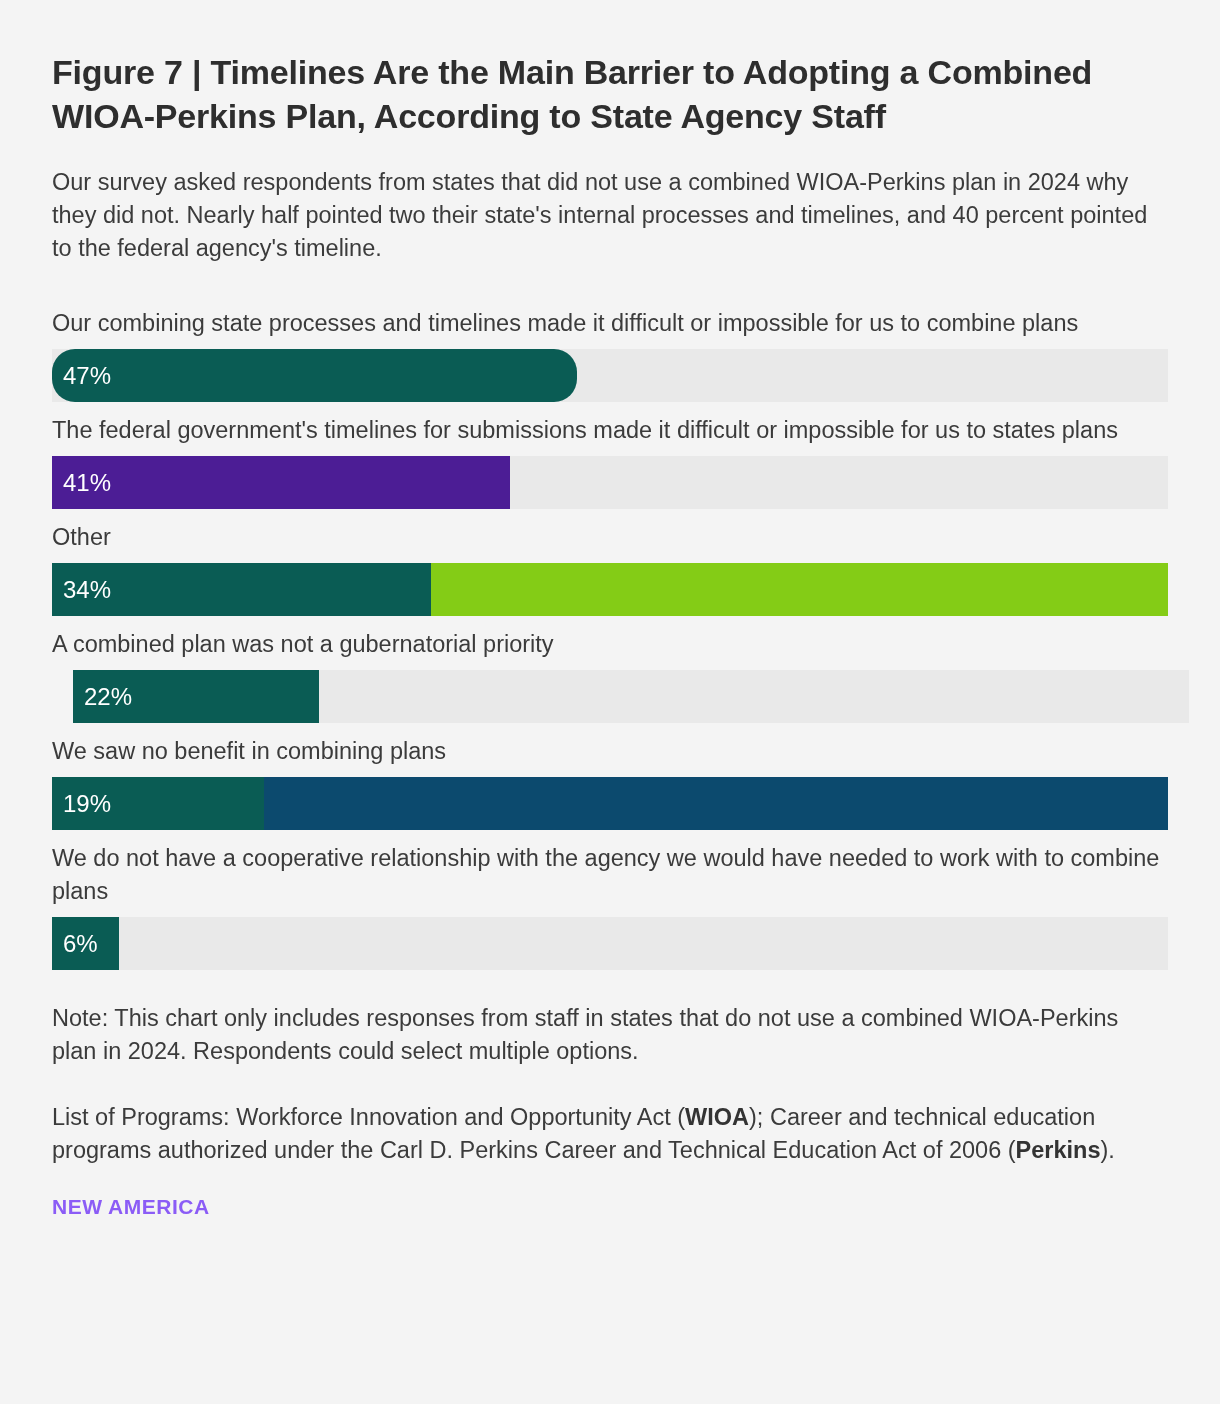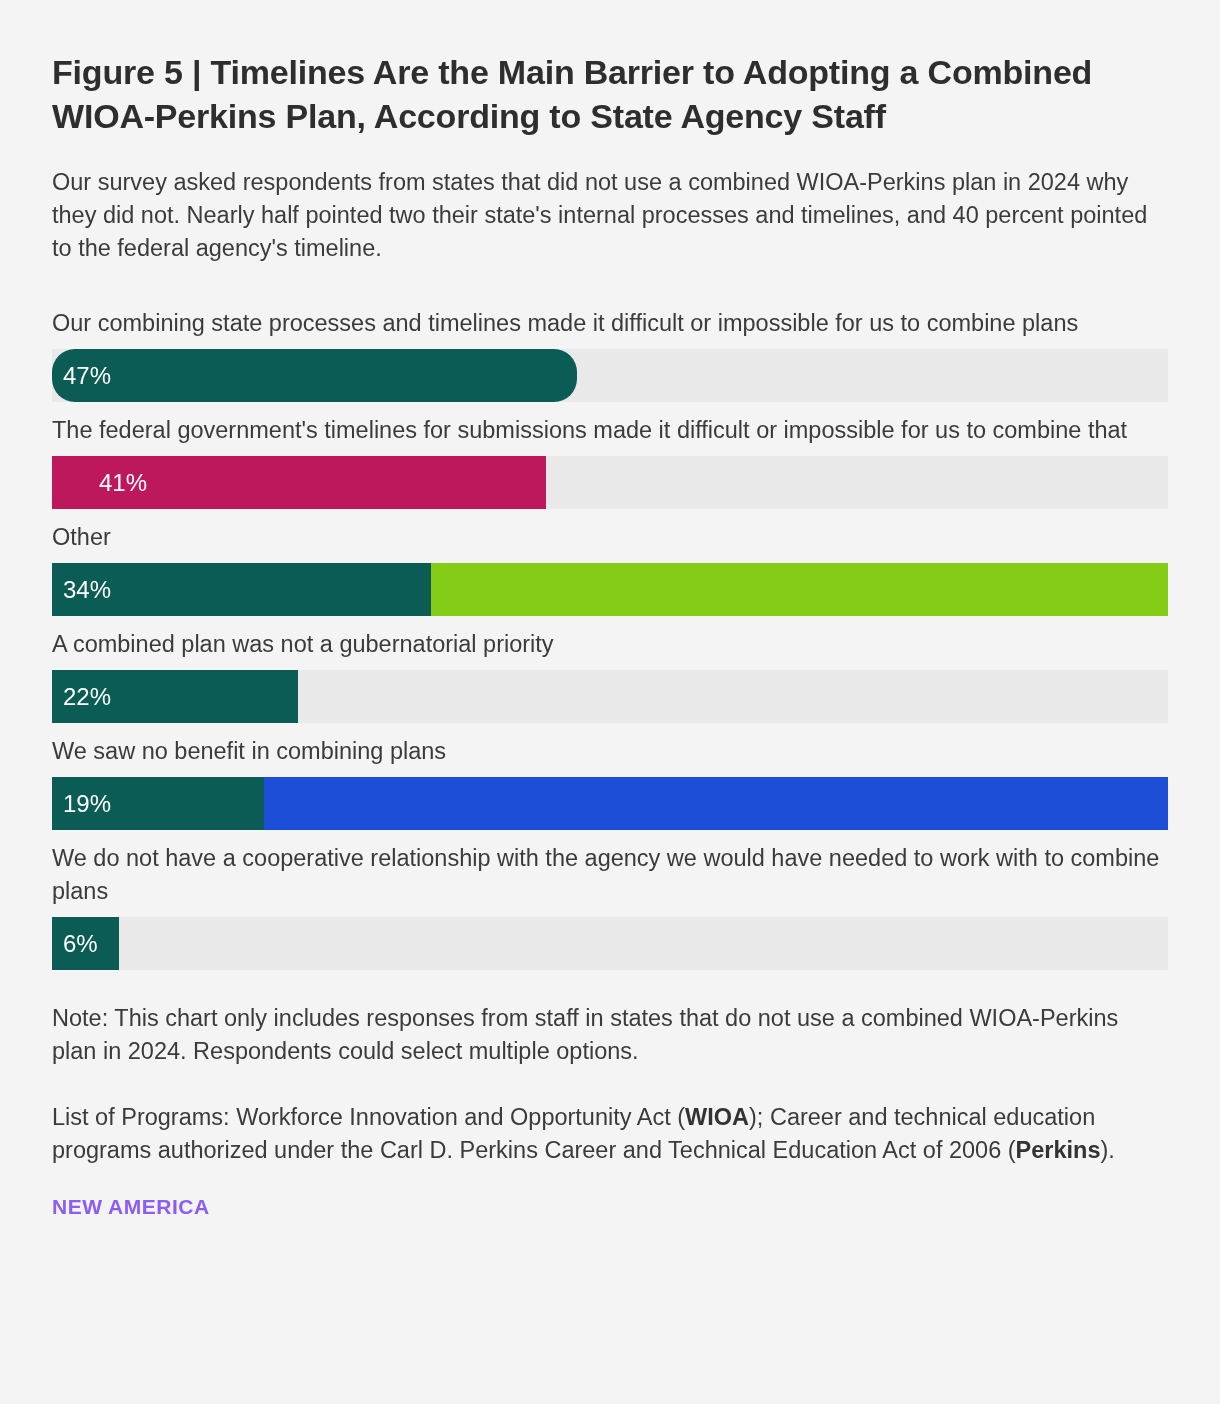--- a/index.html
+++ b/index.html
@@ -75,59 +75,59 @@
     font-weight: bold;
     letter-spacing: 0.5px;
     color: #8b5cf6;
     margin-top: 28px;
   }
 </style>
 </head>
 <body>
 
 <div class="page">
-  <h1 class="title">Figure 5 | Timelines Are the Main Barrier to Adopting a Combined WIOA-Perkins Plan, According to State Agency Staff</h1>
+  <h1 class="title">Figure 7 | Timelines Are the Main Barrier to Adopting a Combined WIOA-Perkins Plan, According to State Agency Staff</h1>
   <p class="subtitle">Our survey asked respondents from states that did not use a combined WIOA-Perkins plan in 2024 why they did not. Nearly half pointed two their state's internal processes and timelines, and 40 percent pointed to the federal agency's timeline.</p>
 
   <div class="chart" id="chart">
       <div class="row">
         <p class="cat">Our combining state processes and timelines made it difficult or impossible for us to combine plans</p>
         <div class="track" style="background: rgb(233, 233, 233);">
           <div class="fill" style="width: 47%; background: rgb(10, 92, 84); border-radius: 23px;">
             <span class="val">47%</span>
           </div>
         </div>
       </div>
       <div class="row">
-        <p class="cat">The federal government's timelines for submissions made it difficult or impossible for us to combine that</p>
+        <p class="cat">The federal government's timelines for submissions made it difficult or impossible for us to states plans</p>
         <div class="track" style="background: rgb(233, 233, 233);">
-          <div class="fill" style="width: 41%; background: #be185d; padding-left: 36px;">
+          <div class="fill" style="width: 41%; background: #4c1d95;">
             <span class="val">41%</span>
           </div>
         </div>
       </div>
       <div class="row">
         <p class="cat">Other</p>
         <div class="track" style="background: #84cc16;">
           <div class="fill" style="width: 34%; background: rgb(10, 92, 84);">
             <span class="val">34%</span>
           </div>
         </div>
       </div>
       <div class="row">
         <p class="cat">A combined plan was not a gubernatorial priority</p>
-        <div class="track" style="background: rgb(233, 233, 233);">
+        <div class="track" style="background: rgb(233, 233, 233); margin-left: 21px;">
           <div class="fill" style="width: 22%; background: rgb(10, 92, 84);">
             <span class="val">22%</span>
           </div>
         </div>
       </div>
       <div class="row">
         <p class="cat">We saw no benefit in combining plans</p>
-        <div class="track" style="background: #1d4ed8;">
+        <div class="track" style="background: #0c4a6e;">
           <div class="fill" style="width: 19%; background: rgb(10, 92, 84);">
             <span class="val">19%</span>
           </div>
         </div>
       </div>
       <div class="row">
         <p class="cat">We do not have a cooperative relationship with the agency we would have needed to work with to combine plans</p>
         <div class="track" style="background: rgb(233, 233, 233);">
           <div class="fill" style="width: 6%; background: rgb(10, 92, 84);">
             <span class="val">6%</span>

